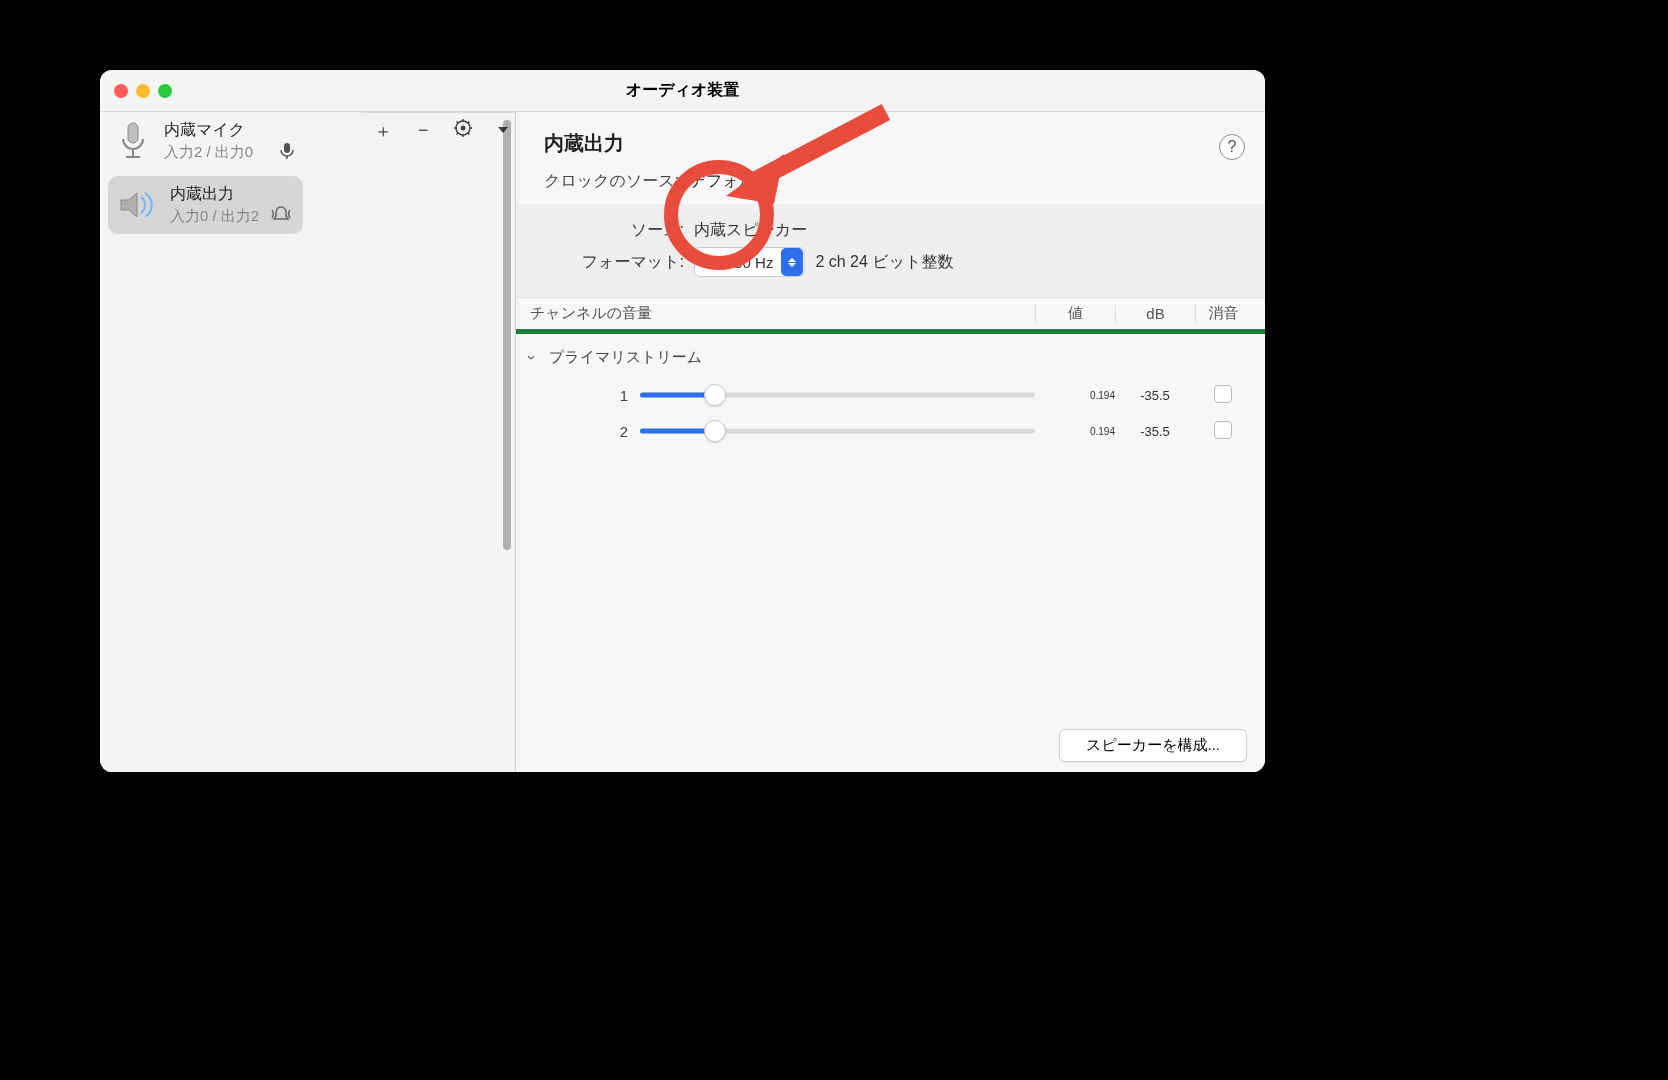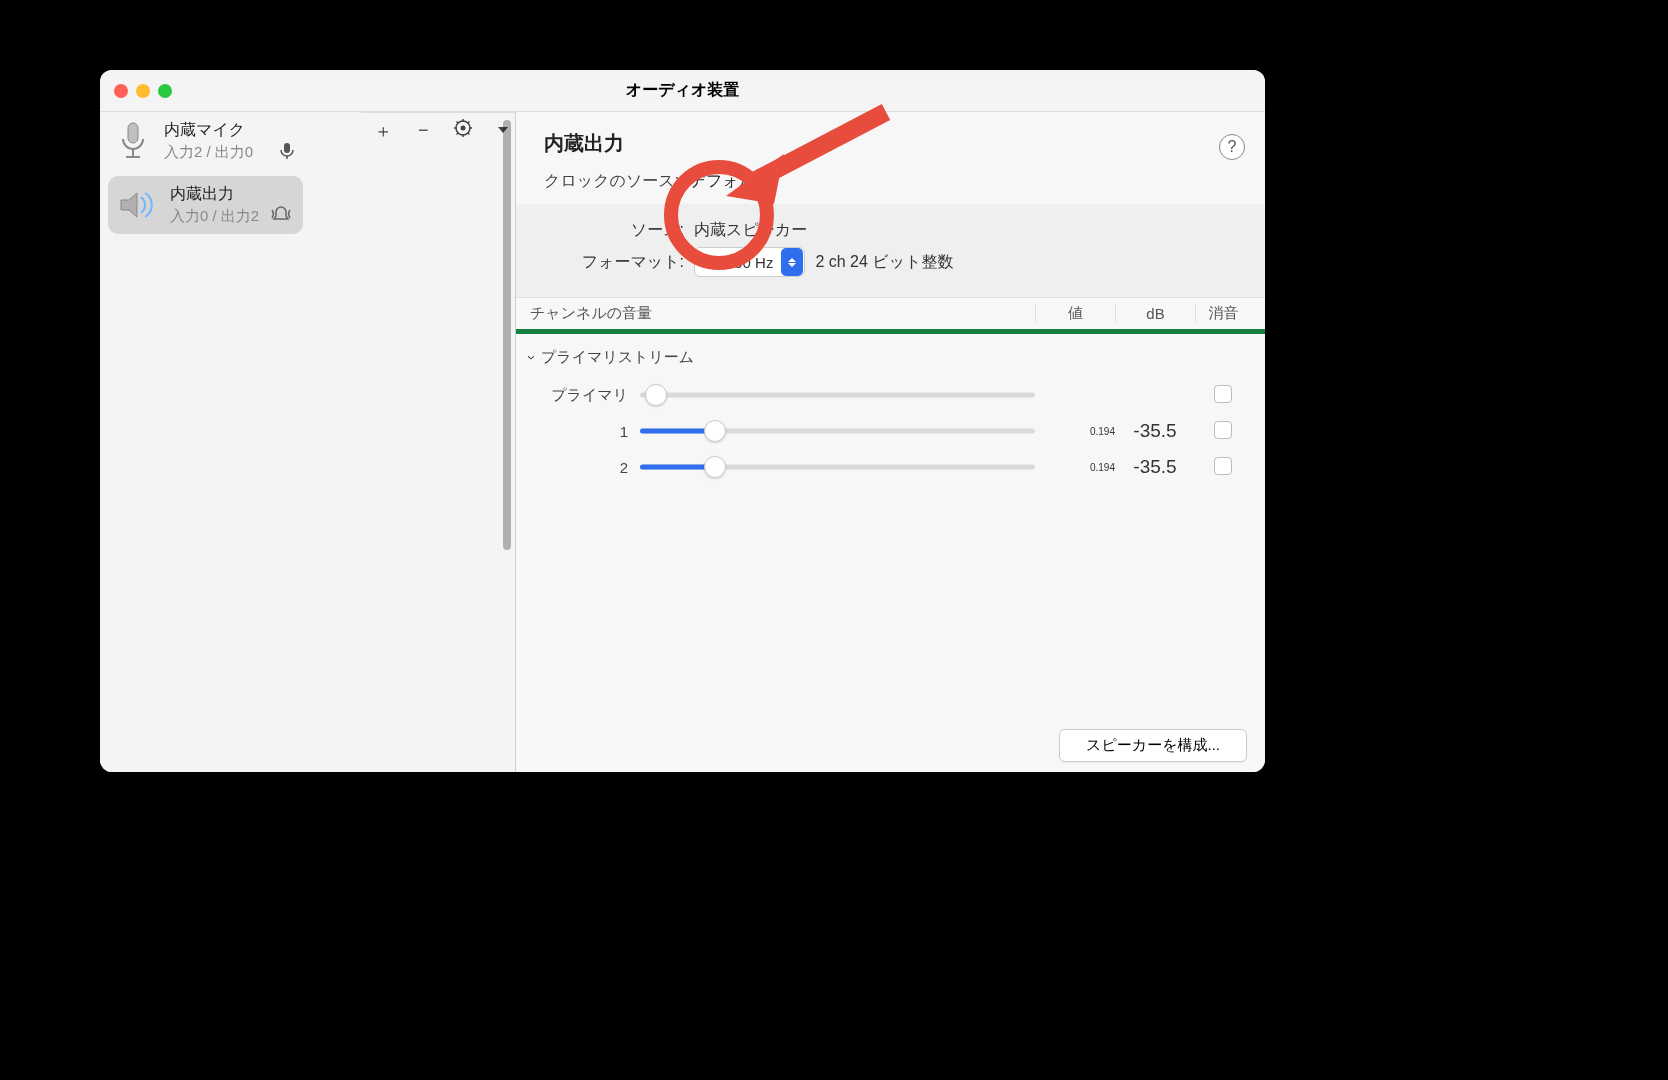--- a/index.html
+++ b/index.html
@@ -258,21 +258,21 @@
   }
   .col-name { flex: 1 1 auto; }
   .col-val { width: 80px; text-align: center; border-left: 1px solid #ddd;}
   .col-db  { width: 80px; text-align: center; border-left: 1px solid #ddd;}
   .col-mute{ width: 56px; text-align: center; border-left: 1px solid #ddd;}
   .stream-group {
     padding: 10px 14px;
     overflow: visible;
   }
   .stream-header{
-    display:flex;align-items:center;gap:6px;font-size:15px;color:#444;
+    display:flex;align-items:center;gap:14px;font-size:15px;color:#444;
     padding: 4px 0 10px 0;
   }
   .chev { transform: rotate(90deg); display:inline-block;}
   .chan-row {
     display:flex; align-items:center; height:36px;
   }
   .chan-label { width:110px; text-align:right; padding-right:12px; color:#444;}
   .slider-wrap { flex:1 1 auto; position:relative; height:22px;overflow: visible;}
   .slider-track {
     position:absolute; left:0; right:0; top:50%; height:5px;
@@ -281,21 +281,21 @@
   .slider-fill {
     position:absolute; left:0; top:50%; height:5px;
     background:#2f6fed; border-radius:3px; transform:translateY(-50%);
   }
   .slider-thumb {
     position:absolute; top:50%; width:22px; height:22px; border-radius:50%;
     background:#fff; border:1px solid #ccc; transform:translate(-50%,-50%);
     box-shadow:0 1px 2px rgba(0,0,0,0.15);
   }
   .chan-val { width:80px; text-align:right; font-size:10px;}
-  .chan-db  { width:80px; text-align:center; font-size:19px;}
+  .chan-db  { width:80px; text-align:center; font-size:13px;}
   .chan-mute{ width:56px; text-align:center;}
   .chk {
     width:18px;height:18px;border:1.3px solid #bbb;border-radius:4px; display:inline-block;
     background:#fff;
   }
   .detail-footer {
     position:absolute; bottom:10px; right:18px;
   }
   .config-btn {
     background:#fff; border:1px solid #ccc; border-radius:6px;
@@ -448,30 +448,20 @@
         <div class="col-db">dB</div>
         <div class="col-mute">消音</div>
       </div>
 
       <div class="stream-group">
         <div class="stream-header">
           <span class="chev">›</span>
           <span>プライマリストリーム</span>
         </div>
 
-        <div class="chan-row">
-          <div class="chan-label">プライマリ</div>
-          <div class="slider-wrap">
-            <div class="slider-track"></div>
-            <div class="slider-thumb" style="left:4%"></div>
-          </div>
-          <div class="chan-val"></div>
-          <div class="chan-db"></div>
-          <div class="chan-mute"><span class="chk"></span></div>
-        </div>
 
         <div class="chan-row">
           <div class="chan-label">1</div>
           <div class="slider-wrap">
             <div class="slider-track"></div>
             <div class="slider-fill" style="width:19%"></div>
             <div class="slider-thumb" style="left:19%"></div>
           </div>
           <div class="chan-val">0.194</div>
           <div class="chan-db">-35.5</div>

